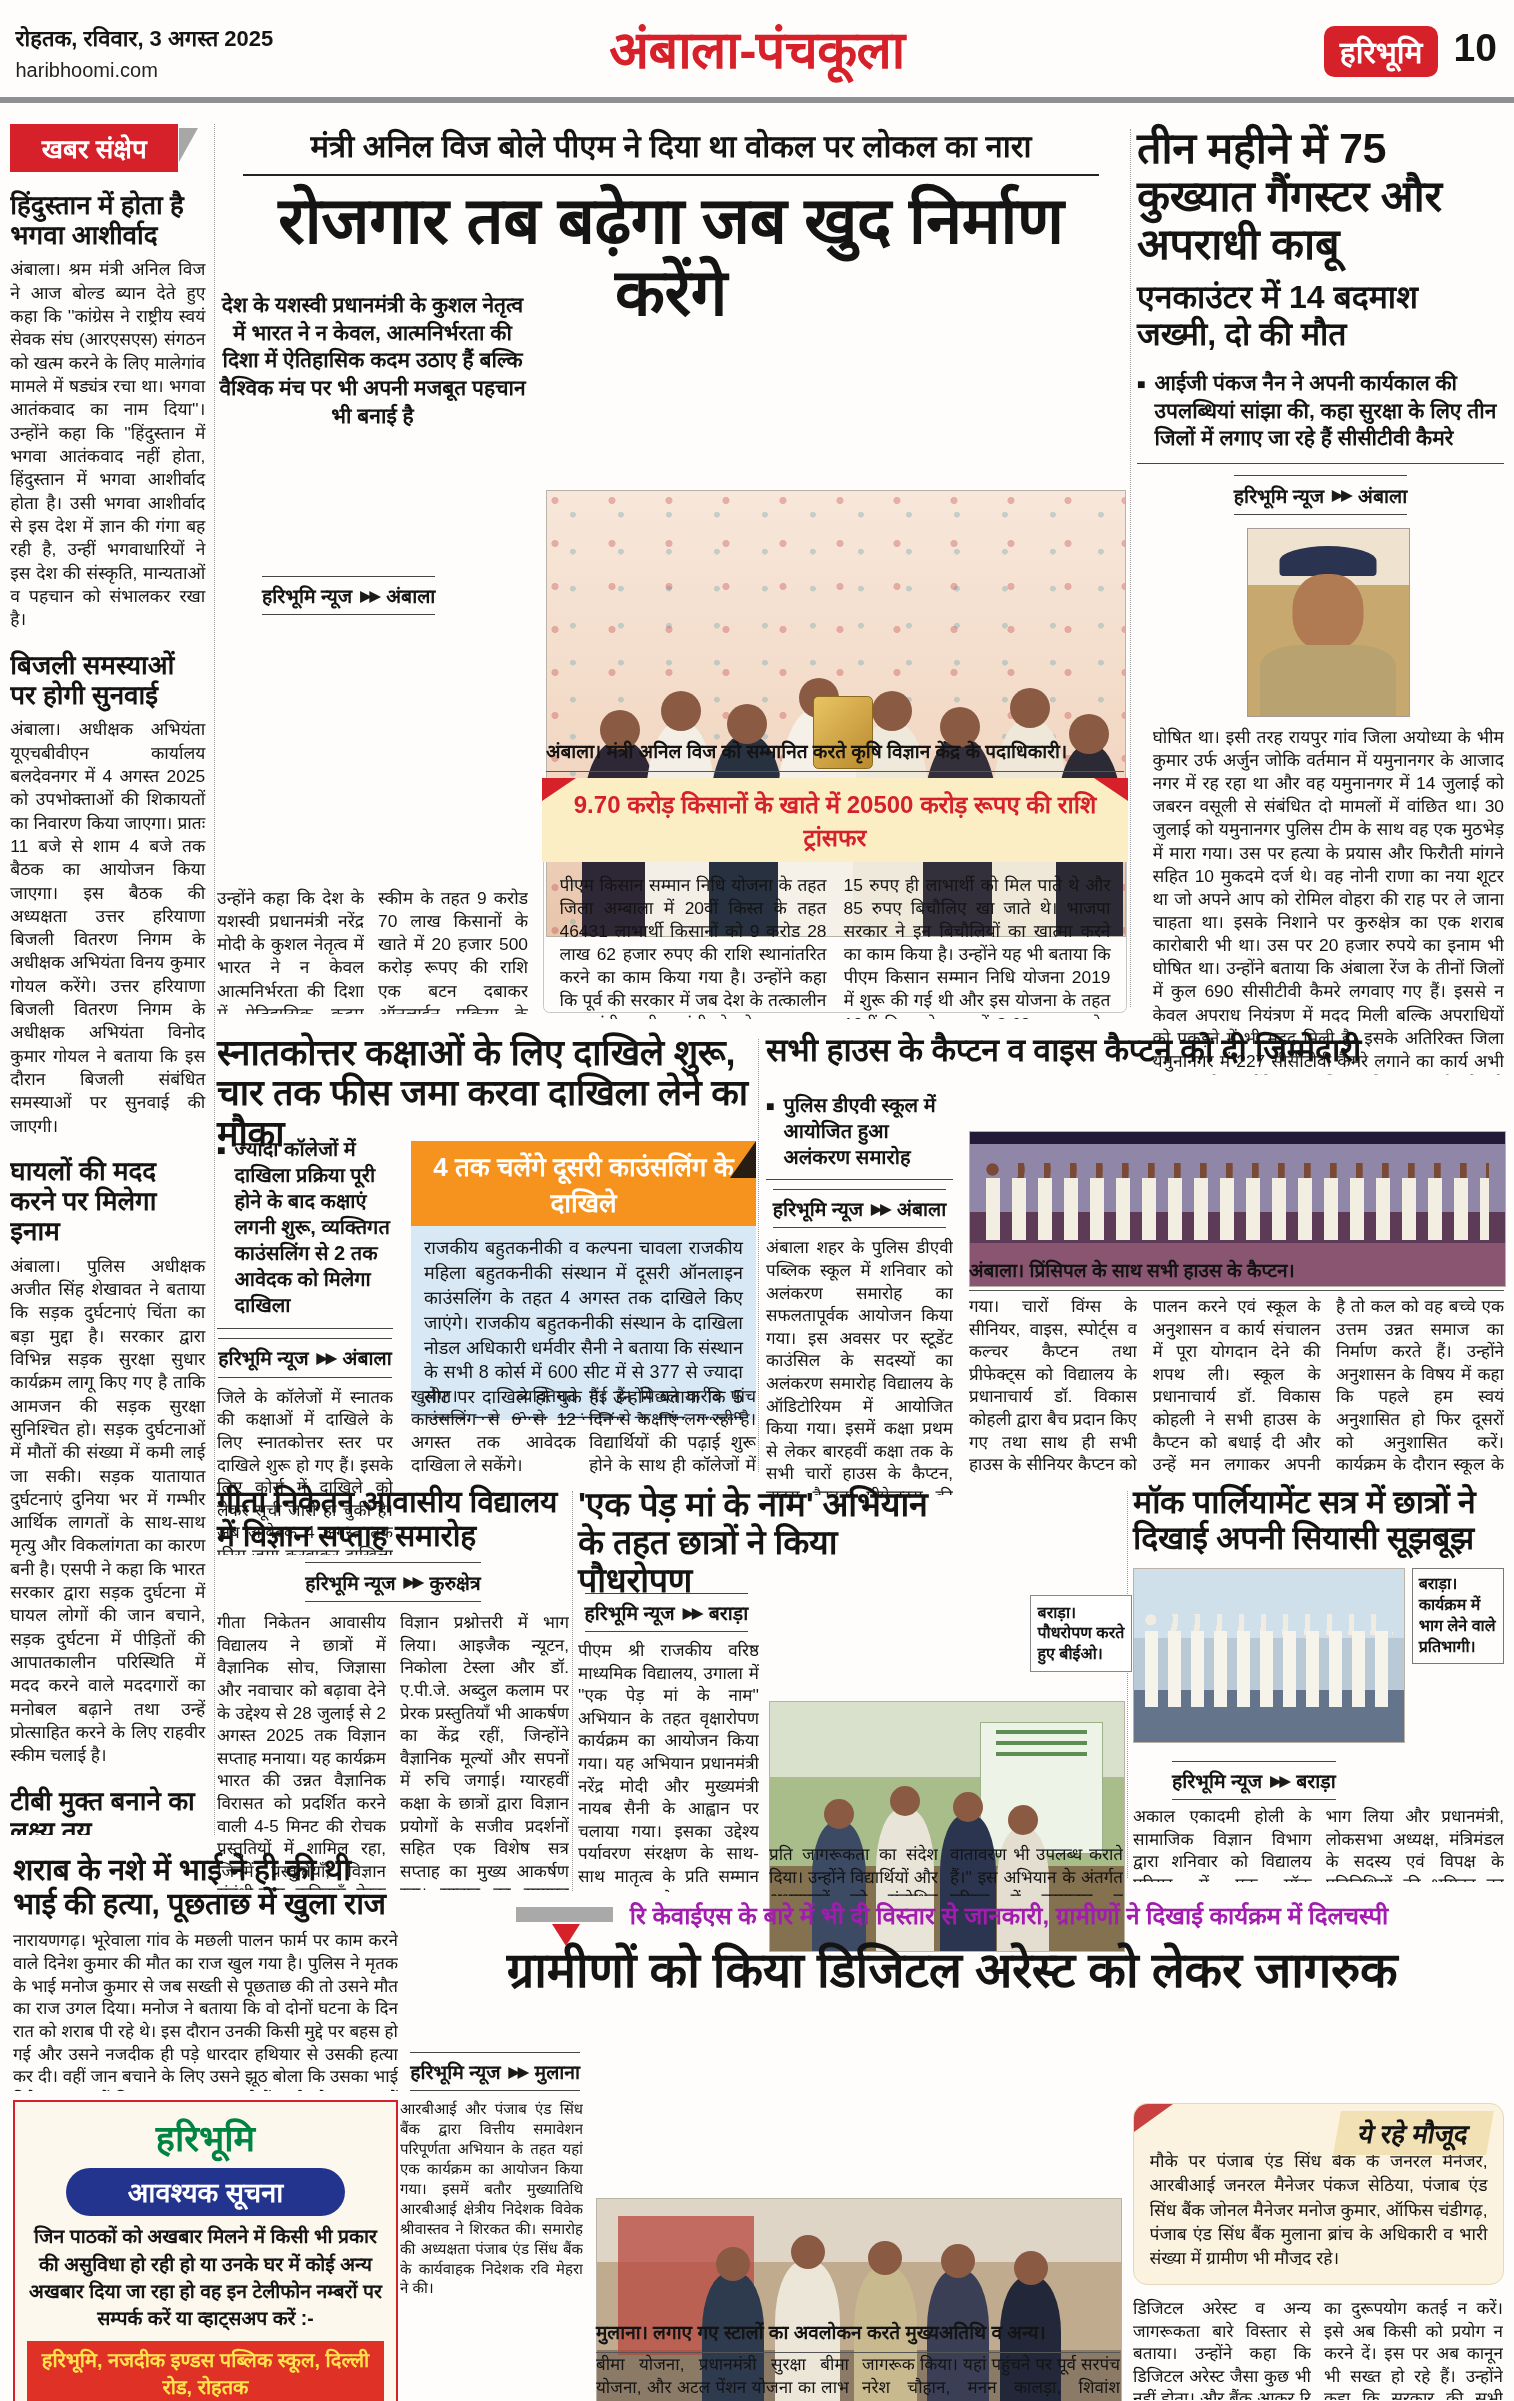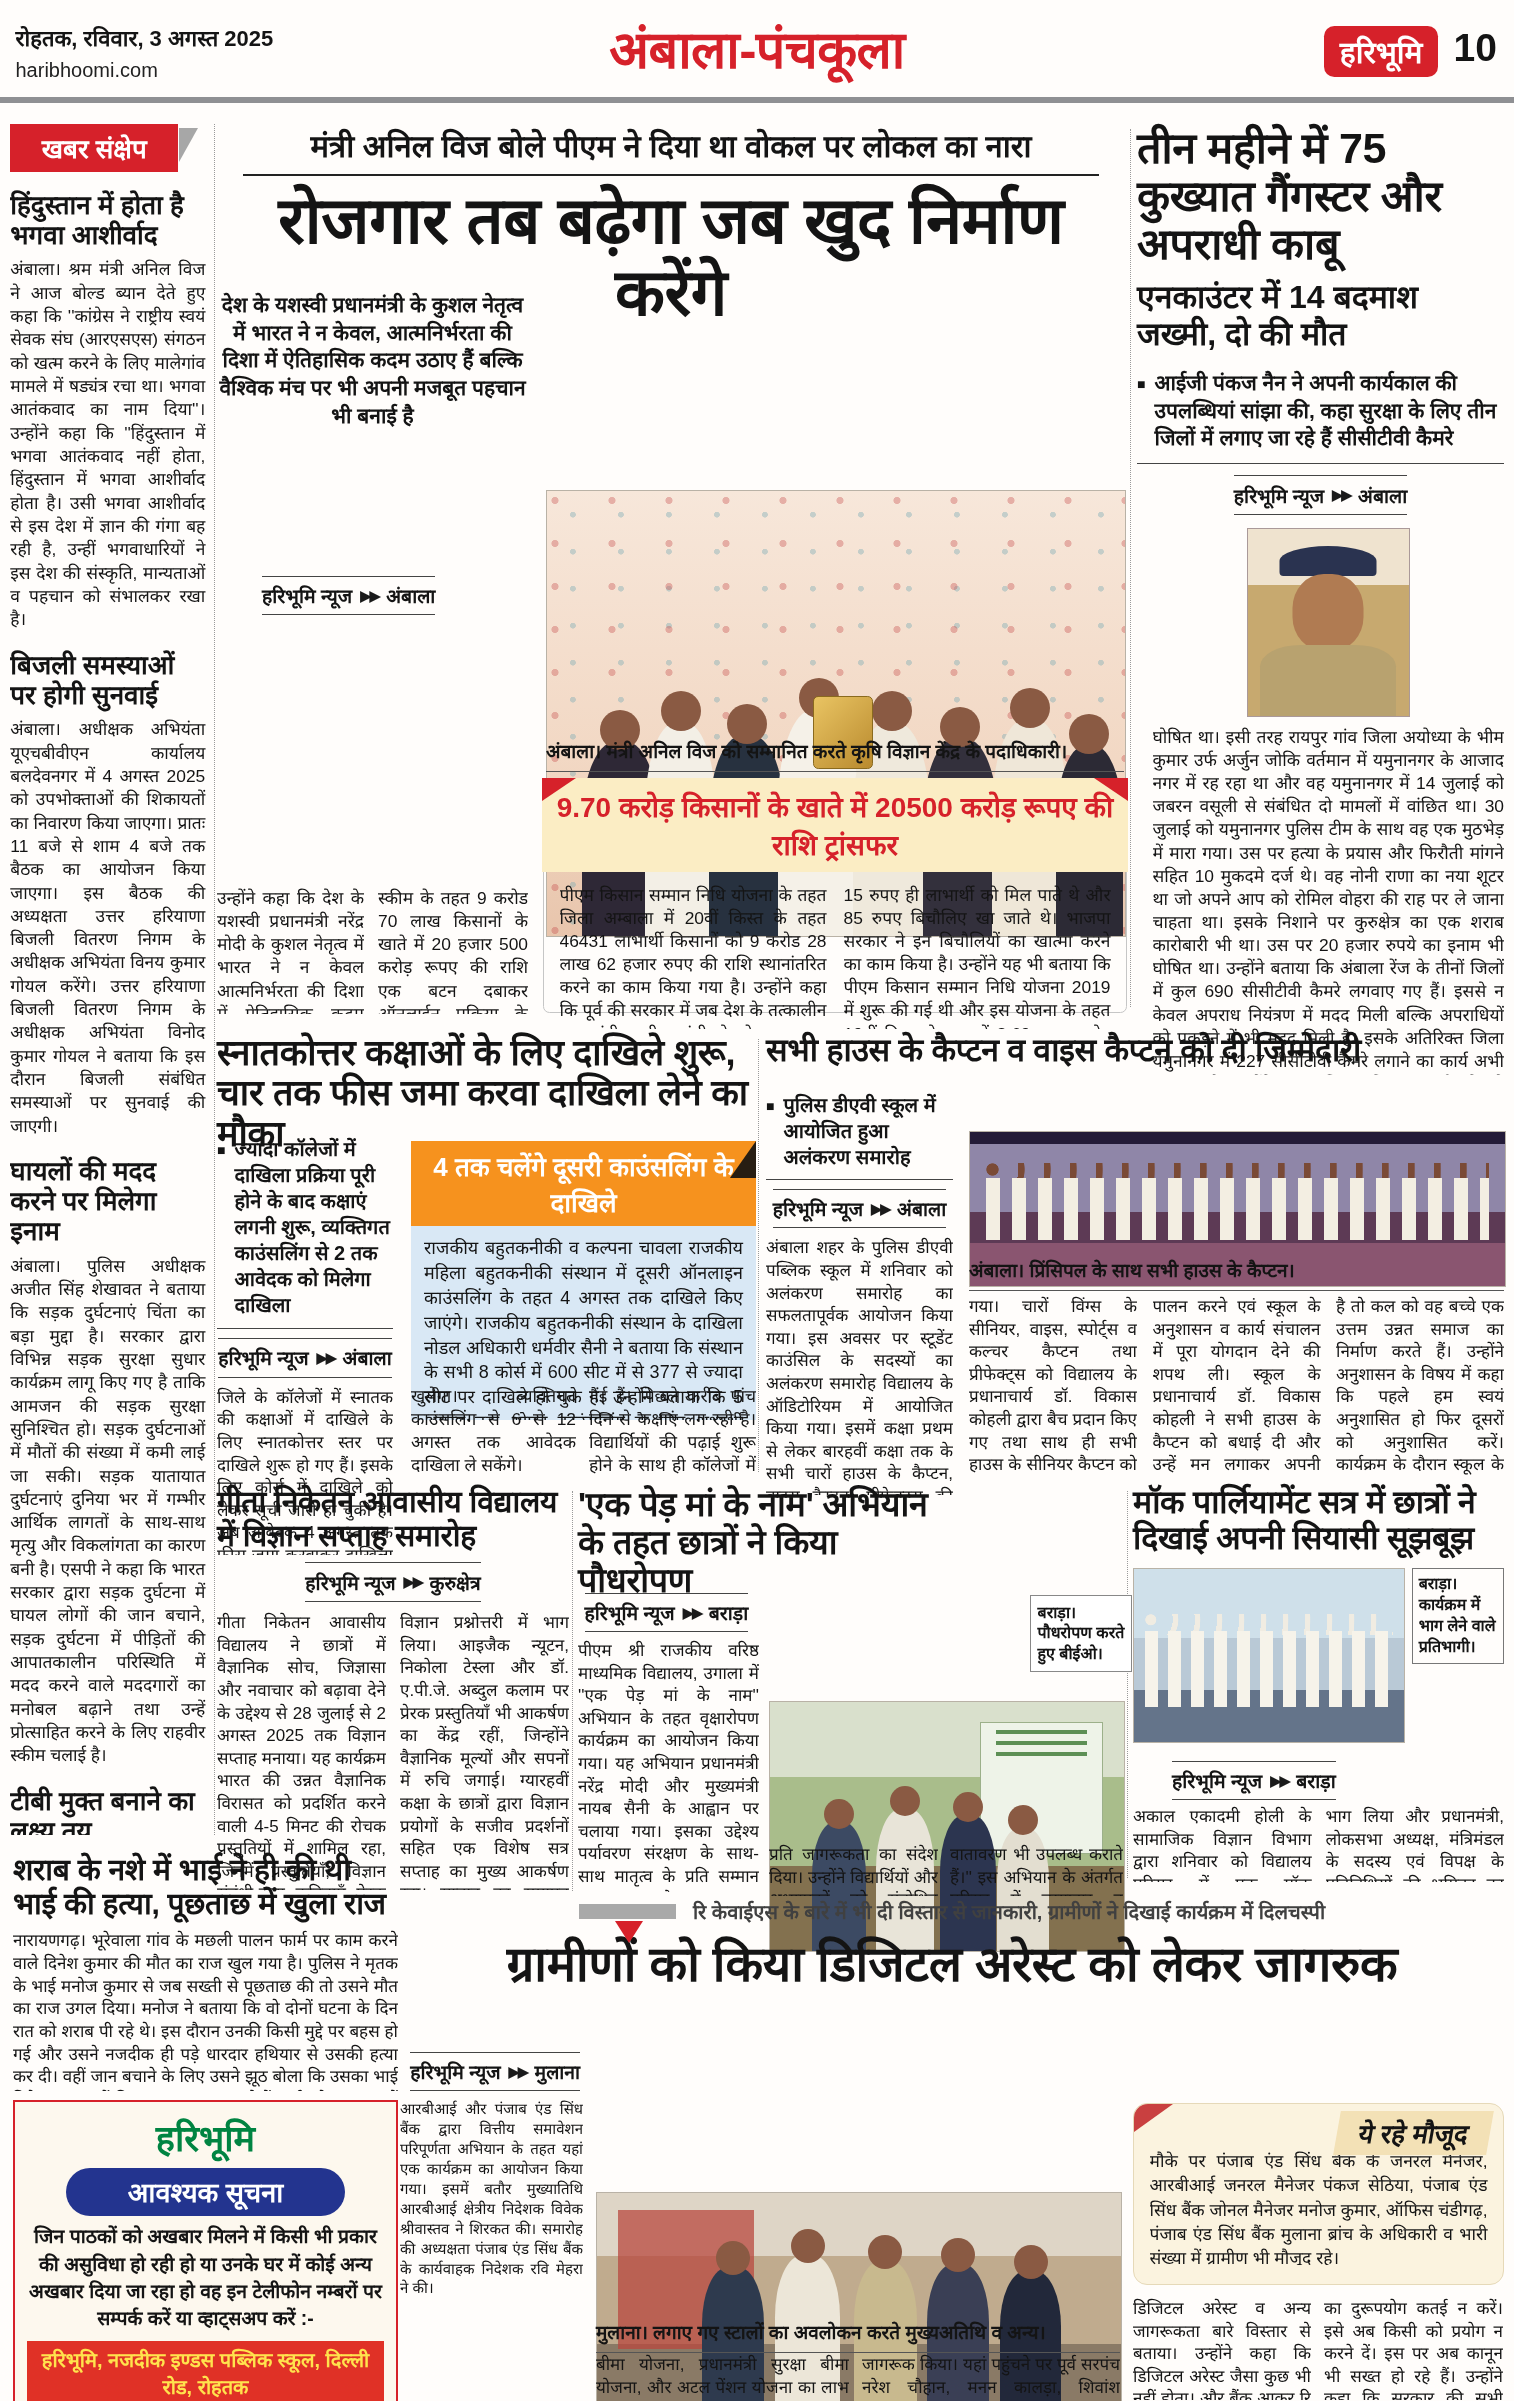--- a/index.html
+++ b/index.html
@@ -42,21 +42,21 @@
                 padding-bottom:7.7px;margin:0 26px;}
   .lead h1{font-size:65px;text-align:center;margin:9px 0 0;}
   .lead .intro{left:0;top:167px;width:311px;font-size:21px;font-weight:700;line-height:1.32;text-align:center;}
   .lead .lead-byline{left:45px;top:452px;}
   .lead .body1{left:0;top:500px;width:311px;height:255px;}
   .lead .photo-main{left:329px;top:160px;width:578px;height:445px;}
   .lead .photo-cap{left:329px;top:609px;width:578px;}
   .lead .colA{left:0;top:763px;width:147px;height:127px;}
   .lead .colB{left:161px;top:763px;width:150px;height:127px;}
   .scheme-box{left:326px;top:655px;width:582px;height:232px;border:1.9px solid #c6c6c6;border-radius:31px 6.5px 6.5px 6.5px;}
-  .band{position:relative;margin:-1.9px -1.9px 0;background:#fbedc4;color:#d6212a;font-size:28px;font-weight:800;
+  .band{position:relative;margin:-1.9px -1.9px 0;background:#fbedc4;color:#d6212a;font-size:24px;font-weight:800;
         text-align:center;padding:9px 0;}
   .band::before{content:"";position:absolute;left:0;top:0;border-top:23px solid #d6212a;border-right:34px solid transparent;}
   .band::after{content:"";position:absolute;right:0;top:0;border-top:23px solid #d6212a;border-left:34px solid transparent;}
   .scheme-cols{display:flex;gap:17px;padding:11.6px 15.5px;}
   .scheme-cols .bodytext{flex:1;height:145px;}
   
   .tent{background:
     radial-gradient(circle at 14% 22%, rgba(196,70,70,.35) 0 3.2px, transparent 3.9px),
     radial-gradient(circle at 54% 64%, rgba(120,170,180,.4) 0 2.6px, transparent 3.2px),
     linear-gradient(180deg,#f7e7da 0%,#f2d8c4 60%,#e8c5ac 100%);
@@ -147,21 +147,21 @@
                  width:78%;padding:5.2px 0;border-radius:31px;}
   .notice .nbody{font-size:19.4px;font-weight:600;text-align:center;line-height:1.4;margin-top:7.7px;}
   .notice .nfoot{background:#e03126;margin-top:9px;padding:6.5px 7.7px;text-align:center;}
   .notice .naddr{color:#ffe34d;font-size:20px;font-weight:800;line-height:1.35;}
   
   .digital{left:400px;top:1898px;width:1104px;height:504px;}
   .digital .kickrow{display:flex;align-items:center;gap:17px;justify-content:center;}
   .kick-icon{position:relative;width:97px;height:15.5px;background:#a9a9a9;flex:0 0 auto;}
   .kick-icon::after{content:"";position:absolute;left:36px;top:17px;border-top:22px solid #d6212a;
                     border-left:14px solid transparent;border-right:14px solid transparent;}
-  .digital .kicker{color:#404040;font-size:20px;font-weight:800;white-space:nowrap;}
+  .digital .kicker{color:#a21caf;font-size:24px;font-weight:800;white-space:nowrap;}
   .digital h1{font-size:49px;margin:11.6px 0 0;text-align:center;white-space:nowrap;}
   .digital .d-byline{left:10.3px;top:154px;}
   .digital .col1{left:0;top:201px;width:183px;height:290px;font-size:15px;}
   .digital .photo-bank{left:196px;top:201px;width:524px;height:210px;}
   .bank{background:linear-gradient(180deg,#ded5c6 0 30%,#c0ab8e 30% 72%,#8a7a66 72% 100%);}
   .bank .stall{position:absolute;left:4%;top:8%;width:26%;height:66%;background:#b8483f;opacity:.75;}
   .bank .fig::before{width:34px;height:34px;top:-26px;}
   .digital .photo-dcap{left:196px;top:416px;width:524px;}
   .digital .col2{left:196px;top:456px;width:253px;height:45px;font-size:17px;}
   .digital .col3{left:462px;top:456px;width:258px;height:45px;font-size:17px;}

